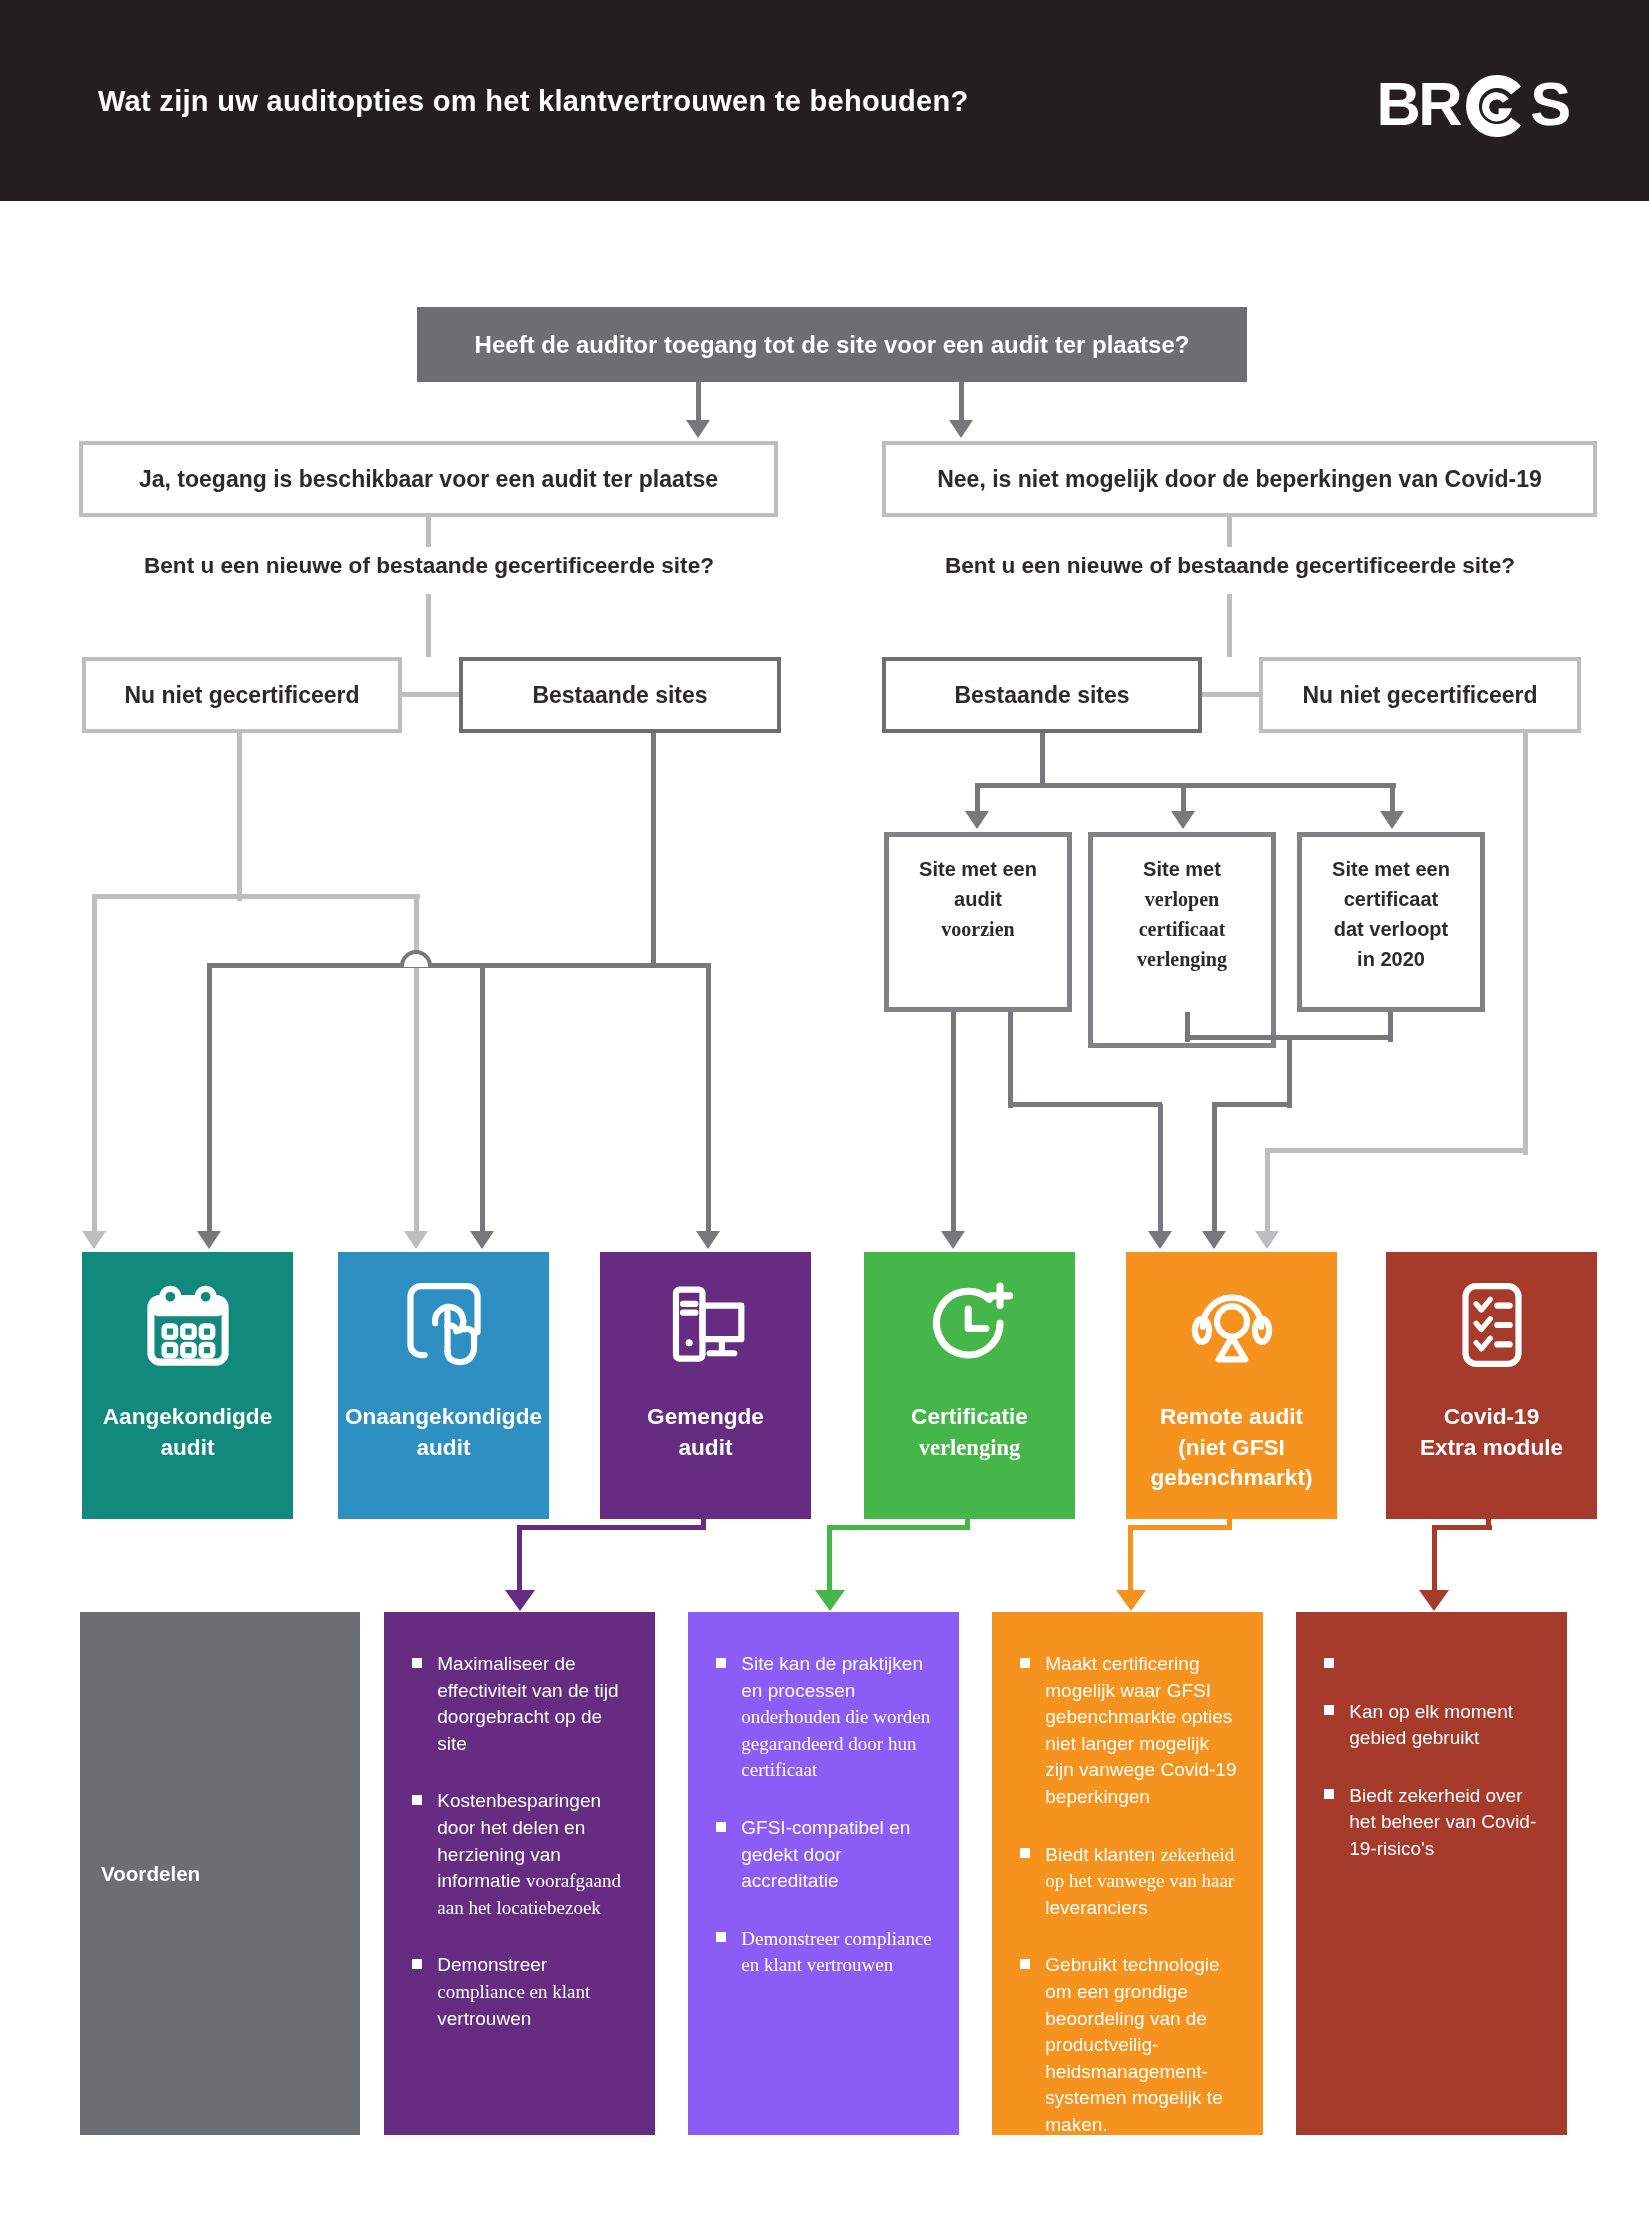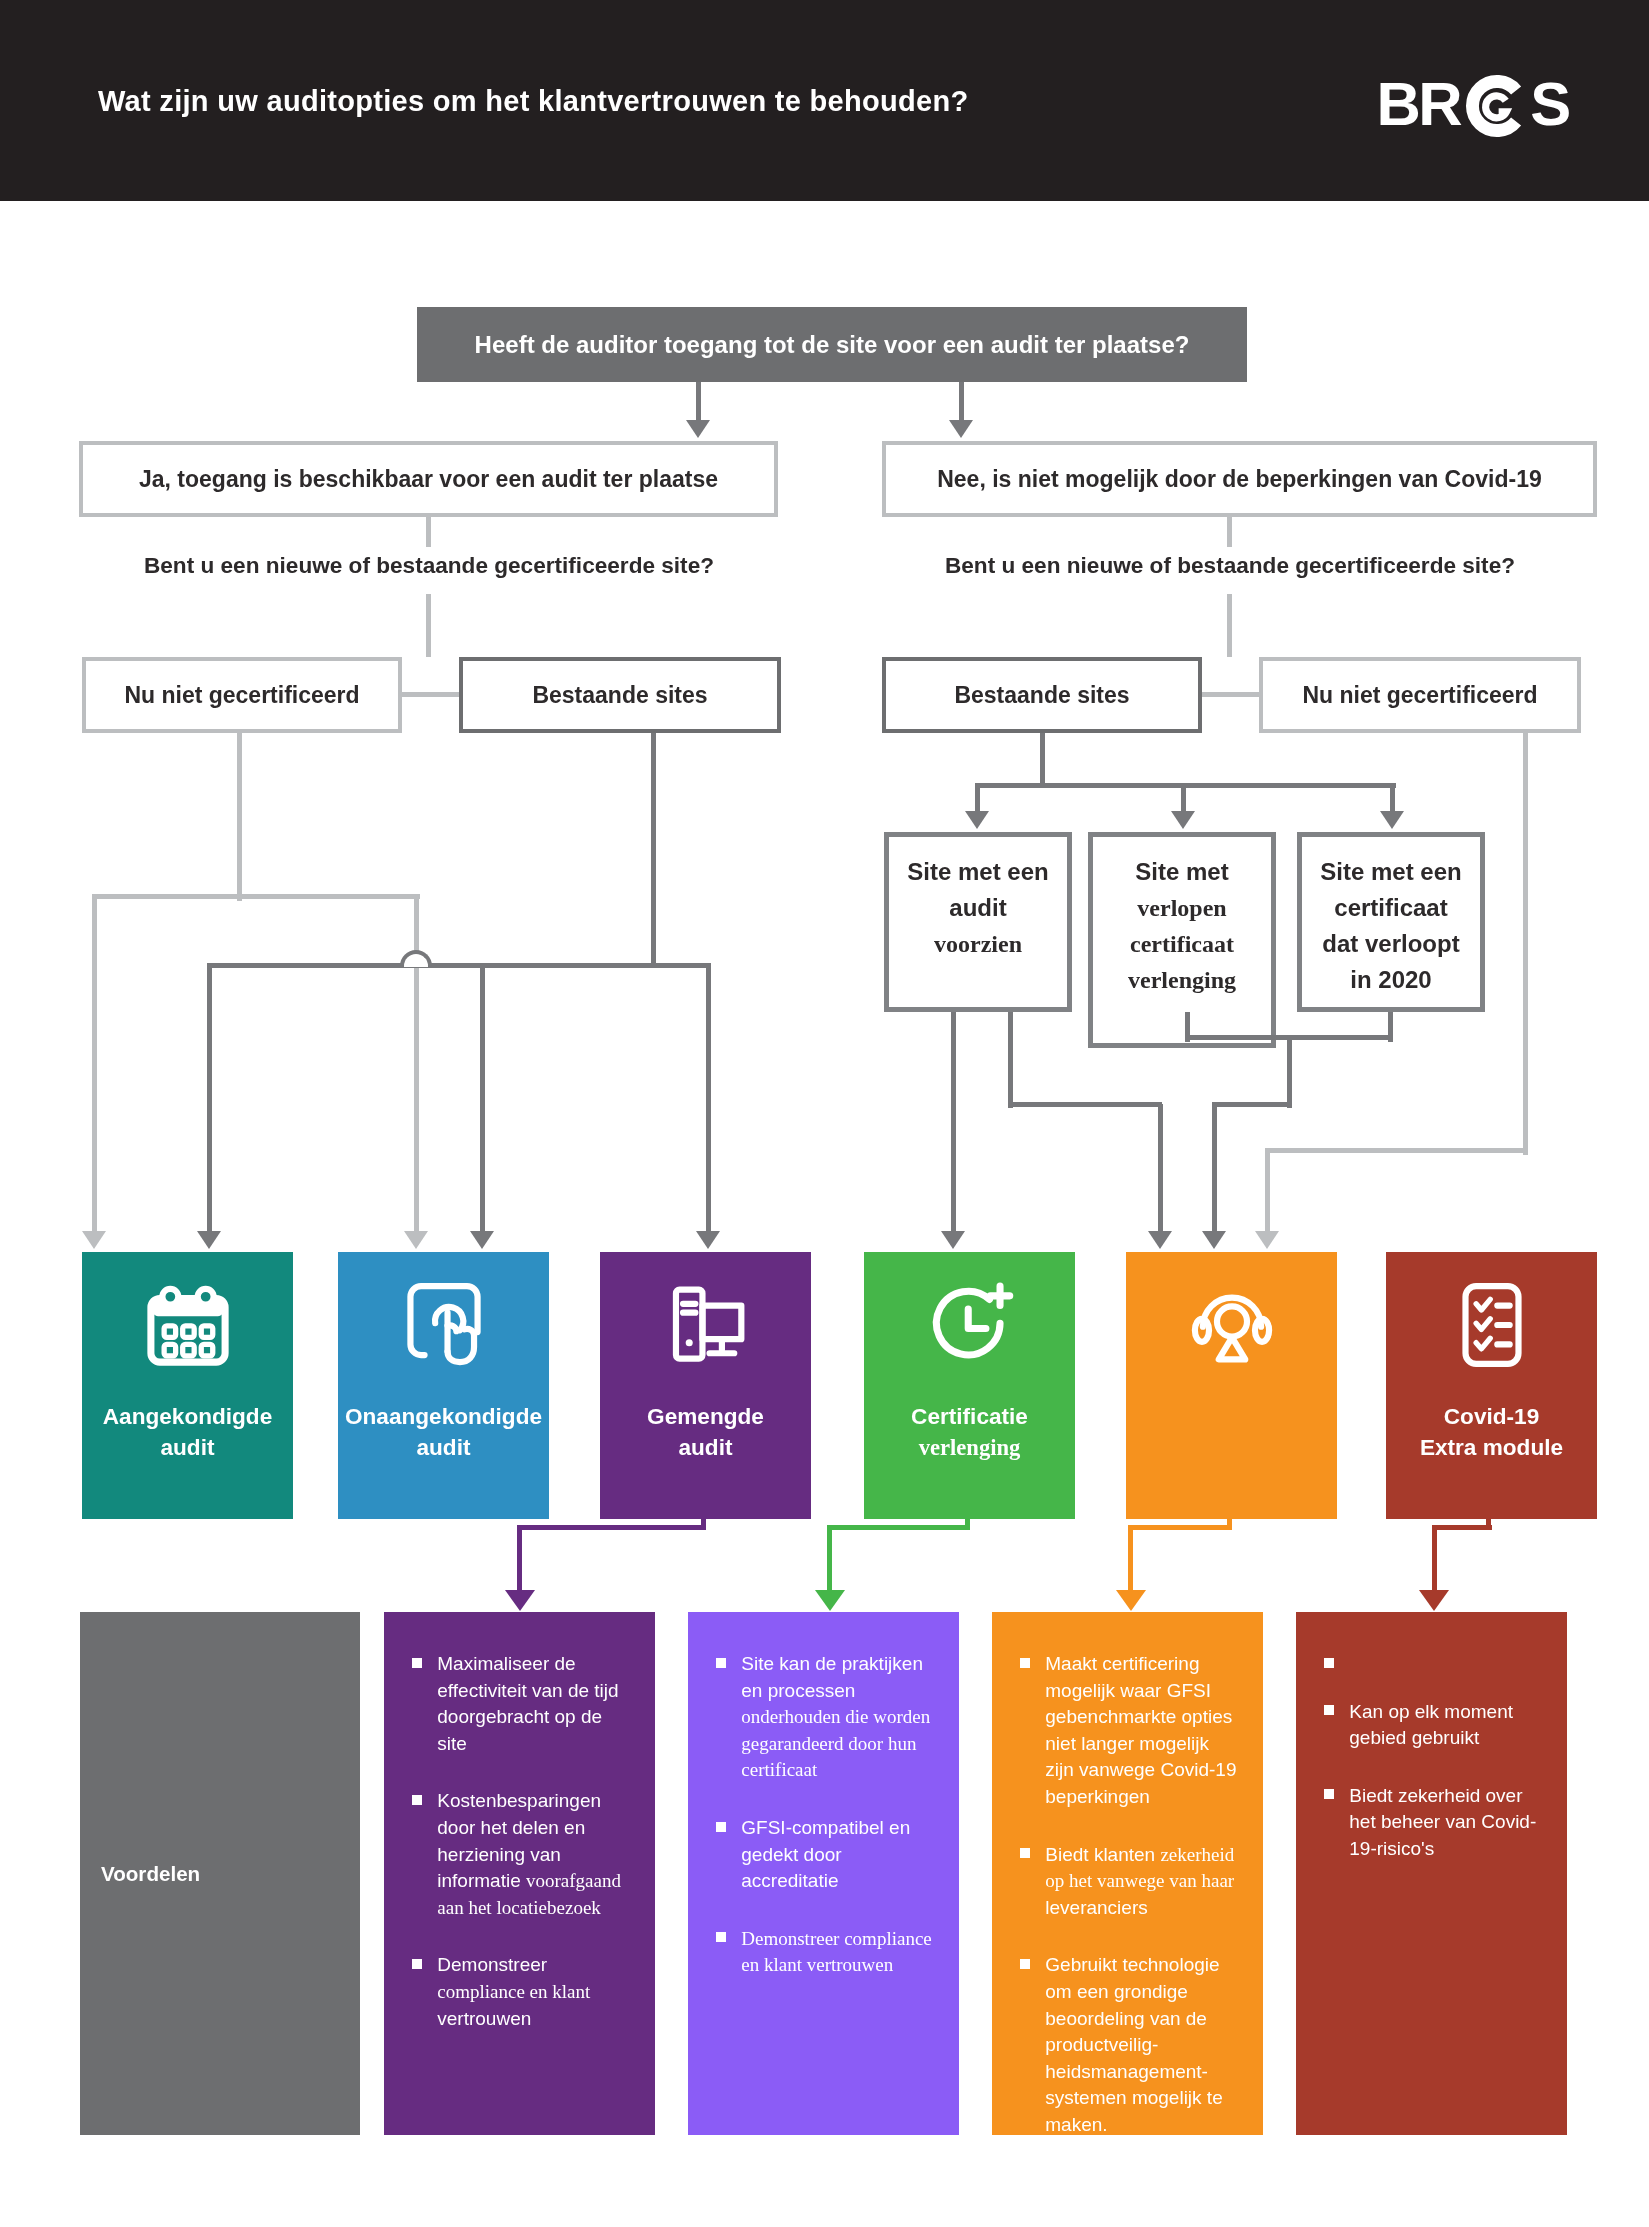--- a/index.html
+++ b/index.html
@@ -11,21 +11,21 @@
   .title{left:98px;top:85px;width:1164px;font-size:29px;font-weight:bold;color:#fff;letter-spacing:0.3px;}
   .logo{left:1379px;top:73px;width:194px;height:66px;}
   
   .qtop{left:417px;top:307px;width:830px;height:75px;background:#6d6e70;color:#fff;
         display:flex;align-items:center;justify-content:center;font-size:24px;font-weight:bold;}
   .wbox{background:#fff;display:flex;align-items:center;justify-content:center;
         font-size:23px;font-weight:bold;color:#2d2a2b;text-align:center;}
   .b-light{border:4px solid #bcbec0;}
   .b-dark{border:4.7px solid #6d6e70;}
   .bentu{font-size:22.6px;font-weight:bold;color:#2d2a2b;text-align:center;}
-  .sitebox{background:#fff;border:5.3px solid #808285;font-size:24px;font-weight:bold;color:#2d2a2b;
+  .sitebox{background:#fff;border:5.3px solid #808285;font-size:20px;font-weight:bold;color:#2d2a2b;
            text-align:center;white-space:pre-line;line-height:1.5;padding-top:17.3px;}
   
   .vl,.hl{background:#77787b;}
   .vll,.hll{background:#bcbec0;}
   .vl,.vll{width:4.7px;}
   .hl,.hll{height:4.7px;}
   .arr{width:0;height:0;border-left:12.6px solid transparent;border-right:12.6px solid transparent;border-top:18.6px solid #77787b;}
   .arrl{width:0;height:0;border-left:12.6px solid transparent;border-right:12.6px solid transparent;border-top:18.6px solid #bcbec0;}
   .carr{width:0;height:0;border-left:15.3px solid transparent;border-right:15.3px solid transparent;border-top:21px solid #000;}
   .hop{width:32px;height:17.3px;background:#fff;border:4.7px solid #77787b;border-bottom:none;
@@ -211,20 +211,23 @@
   <div class="abs opt" style="left:1126px;background:#f6921e">
     <div class="icon">
       <svg viewBox="0 0 120 120" width="106" height="106" fill="none" stroke="#fff" stroke-width="7" stroke-linecap="round" stroke-linejoin="round">
         <circle cx="60" cy="56" r="17"></circle>
         <path d="M27 62 a33 33 0 0 1 66 0"></path>
         <ellipse cx="26" cy="66" rx="8" ry="13"></ellipse>
         <ellipse cx="94" cy="66" rx="8" ry="13"></ellipse>
         <path d="M60 74 L45 99 H75 Z"></path>
       </svg>
     </div>
+    <div class="olabel" style="white-space: pre-line;"><span>Remote audit
+(niet GFSI
+gebenchmarkt)</span></div>
   </div>
 
   <div class="abs opt" style="left:1386px;background:#a63a2b">
     <div class="icon">
       <svg viewBox="0 0 120 120" width="106" height="106" fill="none" stroke="#fff" stroke-width="7" stroke-linecap="round" stroke-linejoin="round">
         <rect x="30" y="16" width="60" height="88" rx="12"></rect>
         <path d="M42 36 l6 7 l10 -12" stroke-width="6"></path>
         <path d="M42 58 l6 7 l10 -12" stroke-width="6"></path>
         <path d="M42 80 l6 7 l10 -12" stroke-width="6"></path>
         <path d="M66 38 h14 M66 60 h14 M66 82 h14" stroke-width="7"></path>

